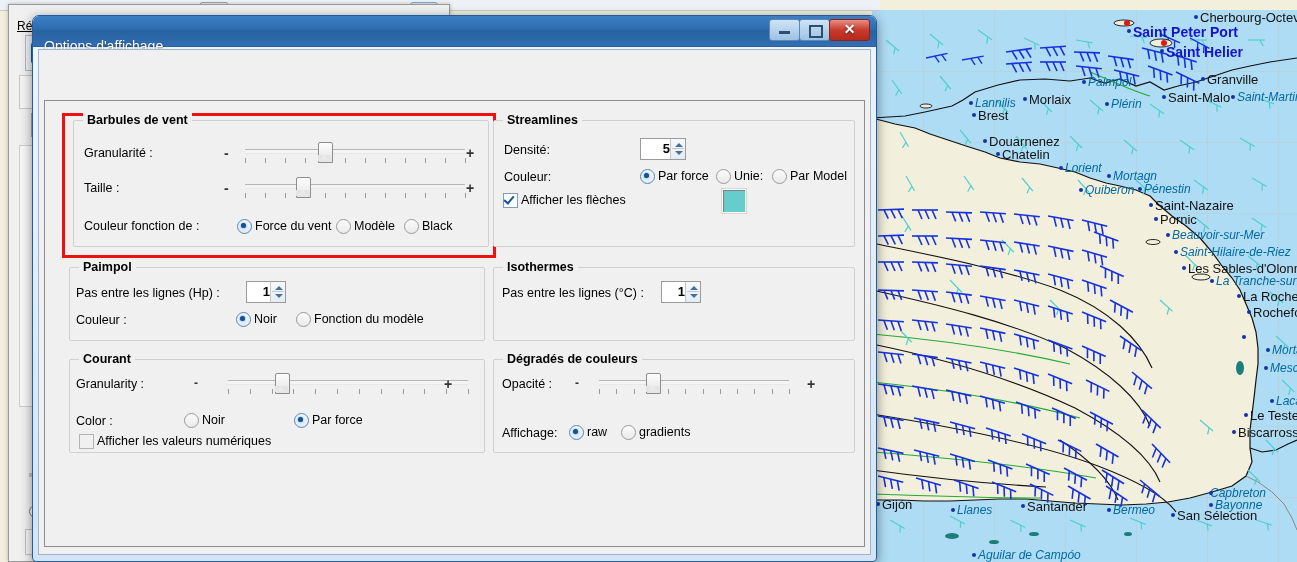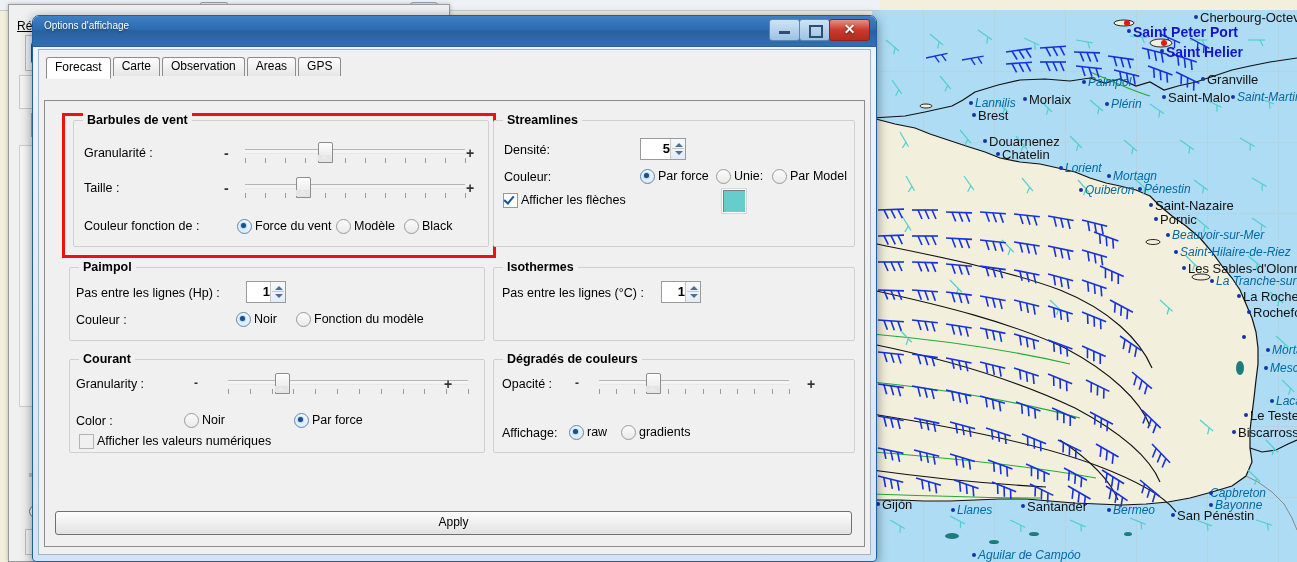--- a/index.html
+++ b/index.html
@@ -38,21 +38,21 @@
   #tb-btn2{position:absolute;left:410px;top:2px;width:26px;height:20px;border:1px solid #8fa8bf;background:#dce9f6;border-radius:3px;}
   #tb-btn2:after{content:"";position:absolute;left:6px;top:4px;border-left:9px solid transparent;border-bottom:9px solid #0d2f5e;}
   
   #dialog{position:absolute;left:32px;top:15px;width:843px;height:545px;
           background:linear-gradient(#eef5fd,#d2e4f6);
           border:1px solid #1f5fa0;border-radius:7px 7px 4px 4px;
           box-shadow:0 3px 12px rgba(0,0,0,.45);}
   #titlebar{position:relative;height:30px;border-radius:6px 6px 0 0;
             background:linear-gradient(#3f7fc4,#2d6bb0 45%,#27619f 50%,#326fb3);
             border-bottom:1px solid #2a5f99;}
-  #title-text{position:absolute;left:11px;top:4px;font-size:10px;color:#fff;
+  #title-text{position:absolute;left:11px;top:22px;font-size:14px;color:#fff;
               text-shadow:0 1px 2px rgba(0,0,0,.55);}
   .wbtn{position:absolute;top:3px;height:20px;border:1px solid #5b87b5;border-radius:3px;cursor:pointer;}
   #btn-min{right:76px;width:29px;background:linear-gradient(#cfe3f5,#9dc2e3);}
   #btn-max{right:46px;width:29px;background:linear-gradient(#cfe3f5,#9dc2e3);}
   #btn-close{right:6px;width:39px;background:linear-gradient(#e98e86,#c93a2c 50%,#b52a1d);border-color:#8f2317;}
   #btn-min:after{content:"";position:absolute;left:9px;top:11px;width:11px;height:3px;background:#2c4e72;}
   #btn-max:after{content:"";position:absolute;left:9px;top:5px;width:10px;height:9px;border:2px solid #2c4e72;}
   #btn-close span{position:absolute;left:0;top:1px;width:39px;text-align:center;color:#fff;font-size:14px;font-weight:bold;
                   text-shadow:0 1px 2px rgba(0,0,0,.6);}
   #client{position:absolute;left:5px;top:33px;width:831px;height:504px;background:#f0f0f0;border:1px solid #9cb4cc;}
@@ -696,21 +696,21 @@
       <div class="maplabel m-city" style="left: 1276px; top: 394px;">Lacanau</div>
       <div class="m-dot" style="left: 1270px; top: 399px;"></div>
       <div class="maplabel m-town" style="left: 1250px; top: 408px;">Le Teste-de</div>
       <div class="m-dot" style="left: 1244px; top: 413px;"></div>
       <div class="maplabel m-town" style="left: 1238px; top: 425px;">Biscarrosse</div>
       <div class="m-dot" style="left: 1232px; top: 430px;"></div>
       <div class="maplabel m-city" style="left: 1210px; top: 486px;">Capbreton</div>
       <div class="m-dot" style="left: 1209px; top: 491px;"></div>
       <div class="maplabel m-city" style="left: 1215px; top: 498px;">Bayonne</div>
       <div class="m-dot" style="left: 1209px; top: 503px;"></div>
-      <div class="maplabel m-town" style="left: 1177px; top: 508px;">San Pénestin</div>
+      <div class="maplabel m-town" style="left: 1177px; top: 508px;">San Sélection</div>
       <div class="m-dot" style="left: 1171px; top: 513px;"></div>
       <div class="maplabel m-city" style="left: 1113px; top: 503px;">Bermeo</div>
       <div class="m-dot" style="left: 1107px; top: 508px;"></div>
       <div class="maplabel m-town" style="left: 1027px; top: 499px;">Santander</div>
       <div class="m-dot" style="left: 1021px; top: 504px;"></div>
       <div class="maplabel m-city" style="left: 957px; top: 503px;">Llanes</div>
       <div class="m-dot" style="left: 951px; top: 508px;"></div>
       <div class="maplabel m-town" style="left: 882px; top: 497px;">Gijón</div>
       <div class="m-dot" style="left: 876px; top: 502px;"></div>
       <div class="maplabel m-city" style="left: 978px; top: 548px;">Aguilar de Campóo</div>
@@ -744,27 +744,20 @@
     <div id="title-text">Options d'affichage</div>
     <div class="wbtn" id="btn-min"></div>
     <div class="wbtn" id="btn-max"></div>
     <div class="wbtn" id="btn-close">
       <span>✕</span>
     </div>
   </div>
 
   <div id="client">
 
-    <div id="tabstrip">
-      <div class="tab active">Forecast</div>
-      <div class="tab">Carte</div>
-      <div class="tab">Observation</div>
-      <div class="tab">Areas</div>
-      <div class="tab">GPS</div>
-    </div>
 
     <div id="tabpage">
 
       <div id="redbox"></div>
 
       <div class="gb" style="left:28px;top:19px;width:414px;height:125px;">
         <div class="gbtitle">Barbules de vent</div>
         <div class="lbl" style="left:10px;top:25px;">Granularité :</div>
         <div class="pm" style="left:150px;top:24px;">-</div>
         <div class="slider" style="left:171px;top:22px;width:220px;">
@@ -928,16 +921,15 @@
         </div>
         <div class="pm" style="left:313px;top:16px;">+</div>
         <div class="lbl" style="left:8px;top:66px;">Affichage:</div>
         <div class="radio on" style="left:75px;top:65px;"></div>
         <div class="lbl" style="left:93px;top:65px;">raw</div>
         <div class="radio" style="left:127px;top:65px;"></div>
         <div class="lbl" style="left:145px;top:65px;">gradients</div>
       </div>
 
 
-      <div class="btn" id="apply-btn">Apply</div>
     </div>
   </div>
 </div>
 
 </body></html>

